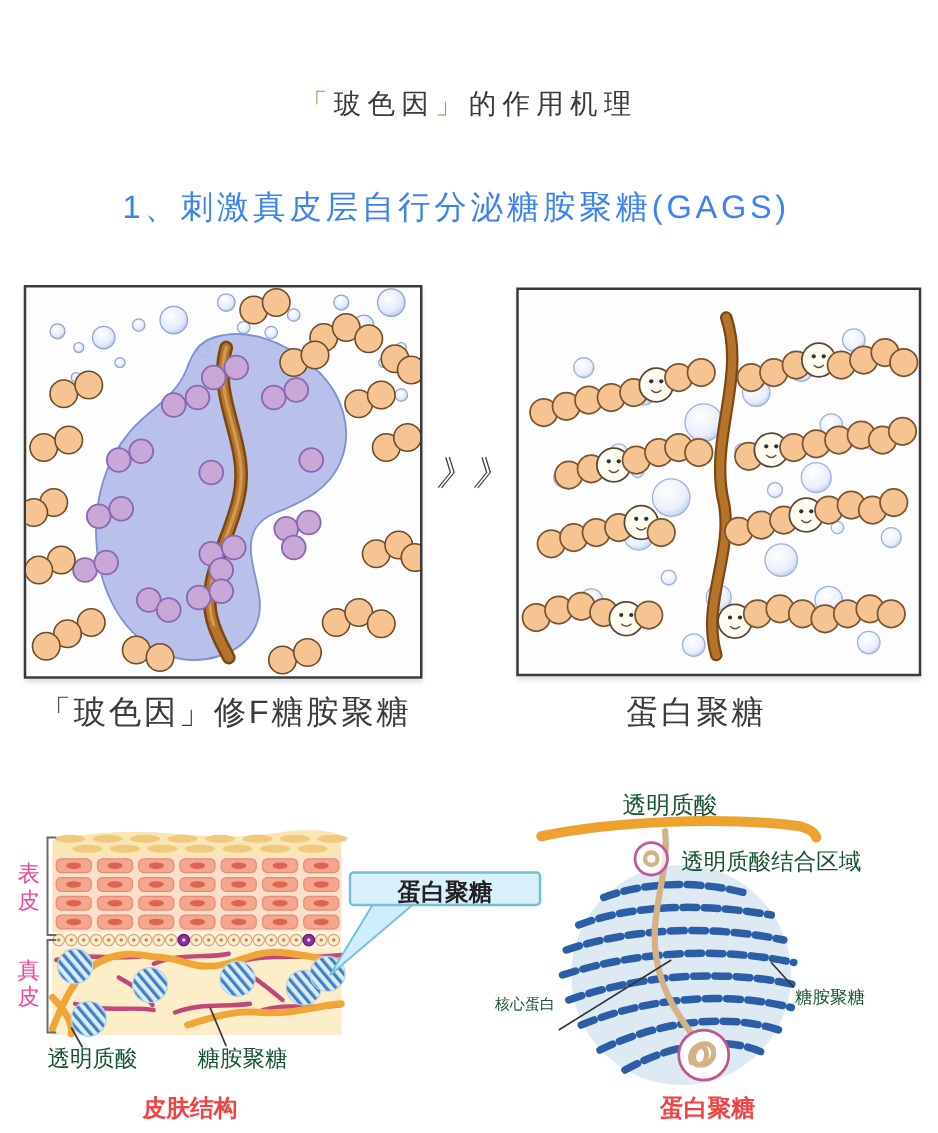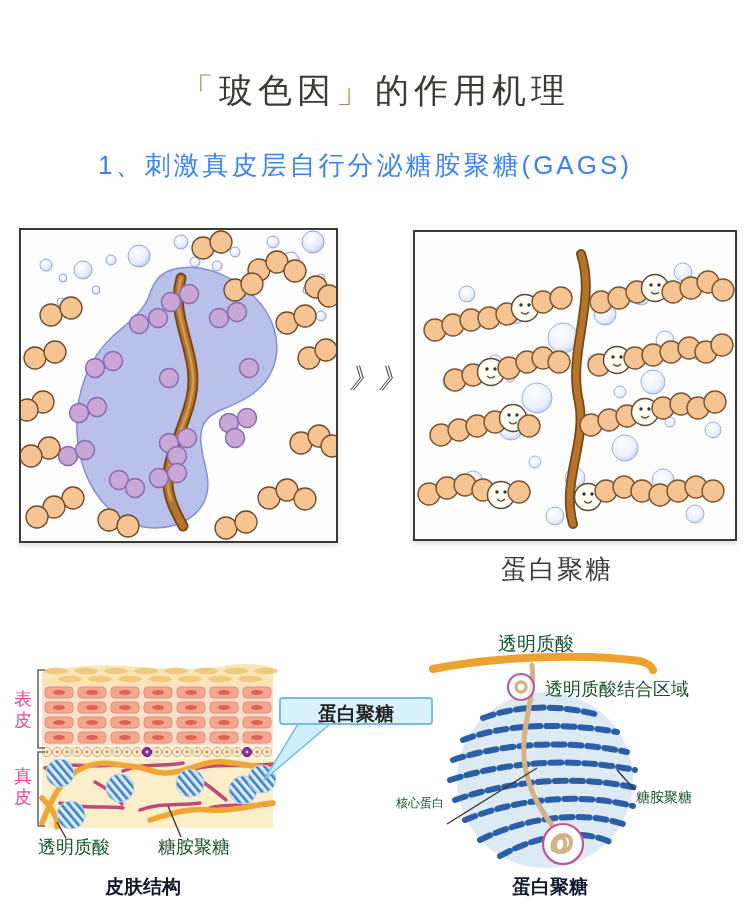--- a/index.html
+++ b/index.html
@@ -1,39 +1,39 @@
 <!DOCTYPE html>
 <html><head>
 <meta charset="utf-8">
 <style>
   html,body{margin:0;padding:0;background:#ffffff;}
   .page{position:relative;width:750px;height:906px;background:#ffffff;overflow:hidden;
         font-family:"Liberation Sans","DejaVu Sans",sans-serif;color:#3c3c3c;}
   .abs{position:absolute;}
   .title{position:absolute;left:0;top:68px;width:750px;text-align:center;
-         font-size:34px;letter-spacing:5px;color:#3c3a36;font-weight:400;}
+         font-size:22px;letter-spacing:5px;color:#3c3a36;font-weight:400;}
   .title .gold{color:#ab8a50;}
   .subtitle{position:absolute;left:0;top:148px;width:730px;text-align:center;
             font-size:26px;letter-spacing:3px;color:#3b82f6;}
   .panel{position:absolute;border:2px solid #3a3a3a;background:#fdfdfd;box-shadow:0 3px 4px rgba(0,0,0,0.12);}
   .panel-left{left:19px;top:228px;width:315px;height:311px;}
   .panel-right{left:413px;top:230px;width:320px;height:307px;}
   .arrows{position:absolute;left:348px;top:360px;width:60px;text-align:center;
           font-size:28px;color:#454545;font-style:italic;letter-spacing:1px;}
   .cap{position:absolute;top:552px;font-size:26px;letter-spacing:2px;color:#3c3c3c;text-align:center;}
   .cap-left{left:15px;width:330px;}
   .cap-right{left:395px;width:324px;}
   .figlabel{position:absolute;color:#14532d;white-space:nowrap;}
   .vlab{width:22px;line-height:21px;font-size:18px;word-break:break-all;text-align:center;white-space:normal;color:#ec4899;}
   .lab-epidermis{left:12px;top:689px;}
   .lab-dermis{left:12px;top:766px;}
   .lab-ha-skin{left:38px;top:835px;font-size:18px;}
   .lab-collagen{left:158px;top:835px;font-size:18px;}
   .callout-label{left:281px;top:701px;width:150px;text-align:center;font-size:19px;font-weight:bold;color:#222;}
-  .fig-caption{font-size:19px;font-weight:600;color:#0f172a;text-align:left;}
+  .fig-caption{font-size:19px;font-weight:600;color:#ef4444;text-align:right;}
   .cap-skin{left:105px;top:874px;width:85px;}
   .cap-pg{left:512px;top:874px;width:92px;}
   .lab-ha-top{left:498px;top:631px;font-size:19px;}
   .lab-binding{left:545px;top:677px;font-size:18px;}
   .lab-gag{left:636px;top:789px;font-size:14px;text-align:right;}
   .lab-core{left:396px;top:795px;font-size:12px;}
   .lab-egf{left:586px;top:838px;font-size:15px;}
 </style>
 </head>
 <body>
@@ -264,20 +264,21 @@
           <circle cx="209" cy="255" r="11" fill="#f6c493" stroke="#7a5530" stroke-width="1.4"></circle>
           <circle cx="227" cy="259" r="11" fill="#f6c493" stroke="#7a5530" stroke-width="1.4"></circle>
           <circle cx="245" cy="263" r="11" fill="#f6c493" stroke="#7a5530" stroke-width="1.4"></circle>
           <circle cx="263" cy="259" r="11" fill="#f6c493" stroke="#7a5530" stroke-width="1.4"></circle>
           <circle cx="281" cy="255" r="11" fill="#f6c493" stroke="#7a5530" stroke-width="1.4"></circle>
           <circle cx="298" cy="259" r="11" fill="#f6c493" stroke="#7a5530" stroke-width="1.4"></circle>
         </g>
     </svg>
   </div>
 
+  <div class="cap cap-left">「玻色因」修F糖胺聚糖</div>
   <div class="cap cap-right">蛋白聚糖</div>
 
   <svg id="svg-skin" class="abs" style="left:0;top:640px" width="450" height="266" viewBox="0 0 450 266">
     <defs>
       <pattern id="pgstripe" width="6" height="6" patternUnits="userSpaceOnUse" patternTransform="rotate(-40)">
         <rect width="6" height="6" fill="#d9ebf7"></rect>
         <rect x="0" y="0" width="2.6" height="6" fill="#4080c4"></rect>
       </pattern>
     </defs>
 

